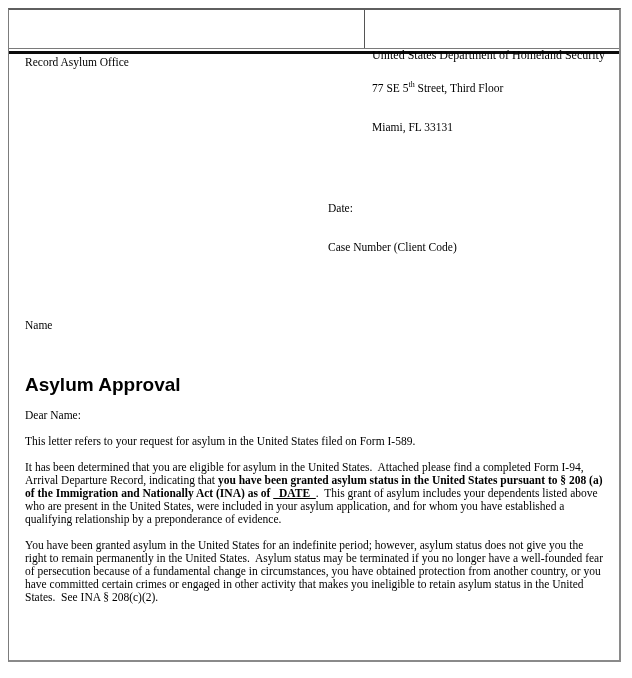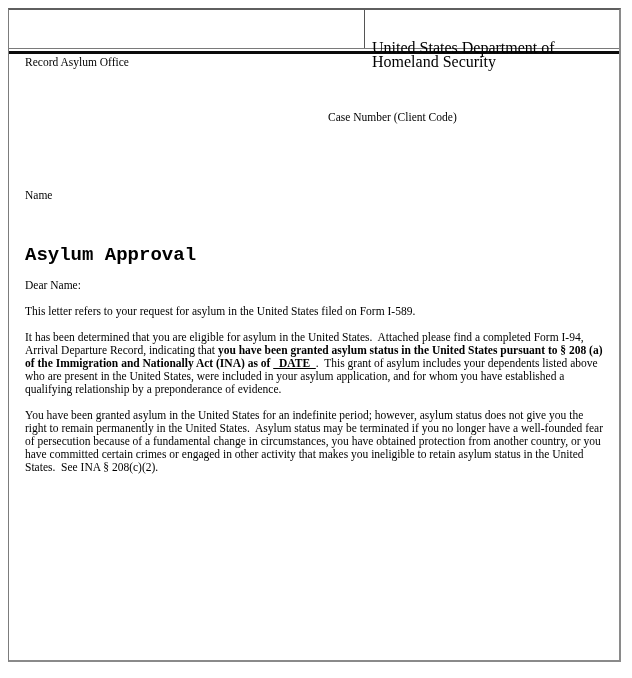--- a/index.html
+++ b/index.html
@@ -24,22 +24,22 @@
     background: #ffffff;
   }
   .header-row {
     display: flex;
     height: 38px;
   }
   .header-spacer { width: 355px; }
   .header-agency {
     flex: 1;
     border-left: 1px solid #555555;
-    padding: 3px 4px 0 7px;
-    font-size: 16px;
+    padding: 10px 4px 0 7px;
+    font-size: 12px;
     line-height: 14px;
     white-space: pre-wrap;
   }
   .rule {
     height: 2px;
     border-top: 1px solid #7a7a7a;
     border-bottom: 3px solid #0b0b0b;
     background: #ffffff;
   }
   .content {
@@ -48,21 +48,21 @@
     line-height: 13px;
   }
   .office-row { display: flex; }
   .office-name { width: 347px; white-space: pre-wrap; }
   .office-address { white-space: pre-wrap; }
   sup { font-size: 8px; line-height: 0; }
   .date-block { margin-left: 303px; margin-top: 16px; white-space: pre-wrap; }
   .recipient { margin-top: 13px; white-space: pre-wrap; }
   .doc-title {
     margin: 16px 0 4px 0;
-    font-family: Liberation Mono, monospace;
+    font-family: Liberation Sans, sans-serif;
     font-weight: bold;
     font-size: 19px;
     line-height: 22px;
   }
   .content p {
     margin: 13px 0 0 0;
     white-space: pre-wrap;
   }
   .date-underline {
     font-weight: bold;
@@ -81,23 +81,28 @@
         <div>United States Department of Homeland Security</div>
       </div>
     </div>
 
     <div class="rule"></div>
 
     <div class="content">
 
       <div class="office-row">
         <div class="office-name">Record Asylum Office</div>
+        <div class="office-address">
+          <div><span>77 SE 5</span><sup>th</sup><span> Street, Third Floor</span></div>
+          <div>Miami, FL 33131</div>
+        </div>
       </div>
 
       <div class="date-block">
+        <div>Date:</div>
         <div>Case Number (Client Code)</div>
       </div>
 
       <div class="recipient">
         <div>Name</div>
       </div>
 
       <h1 class="doc-title">Asylum Approval</h1>
 
       <p>Dear Name:</p>

